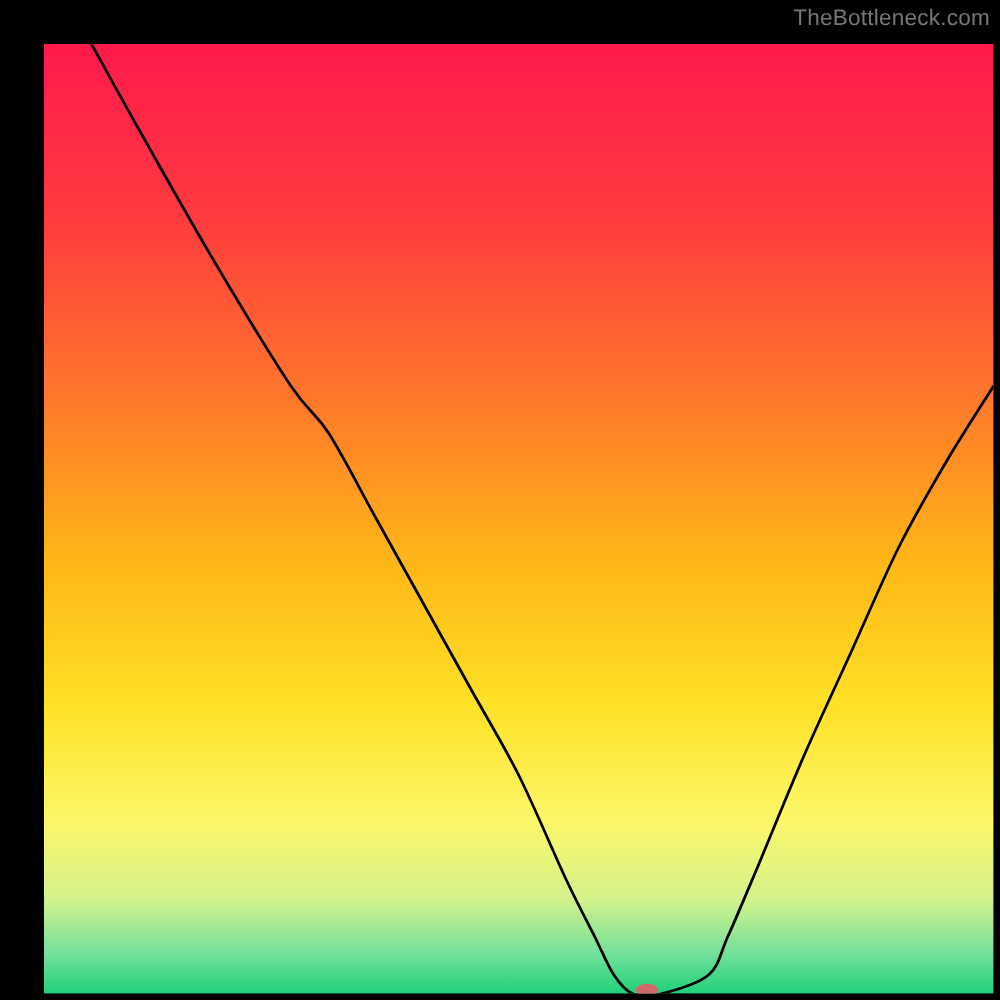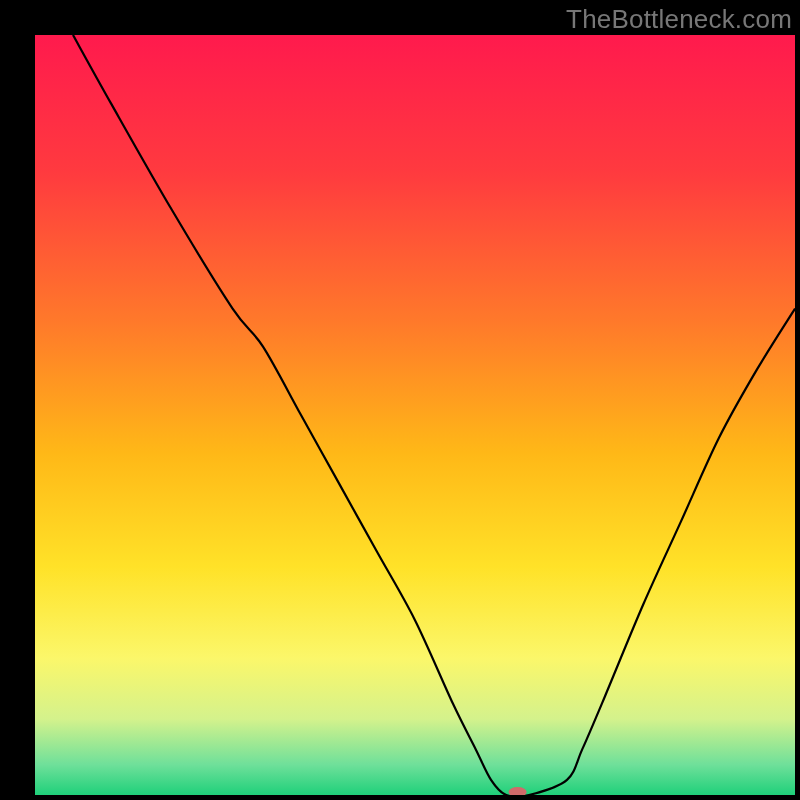--- a/index.html
+++ b/index.html
@@ -25,21 +25,21 @@
     top: 35px;
     width: 760px;
     height: 760px;
     overflow: hidden;
   }
   .attribution {
     position: absolute;
     top: 4px;
     right: 8px;
     color: #777;
-    font-size: 26px;
+    font-size: 18px;
     font-weight: 500;
     letter-spacing: 0.2px;
   }
   svg { display: block; }
 </style>
 </head>
 <body>
 
 <div class="frame">
 

